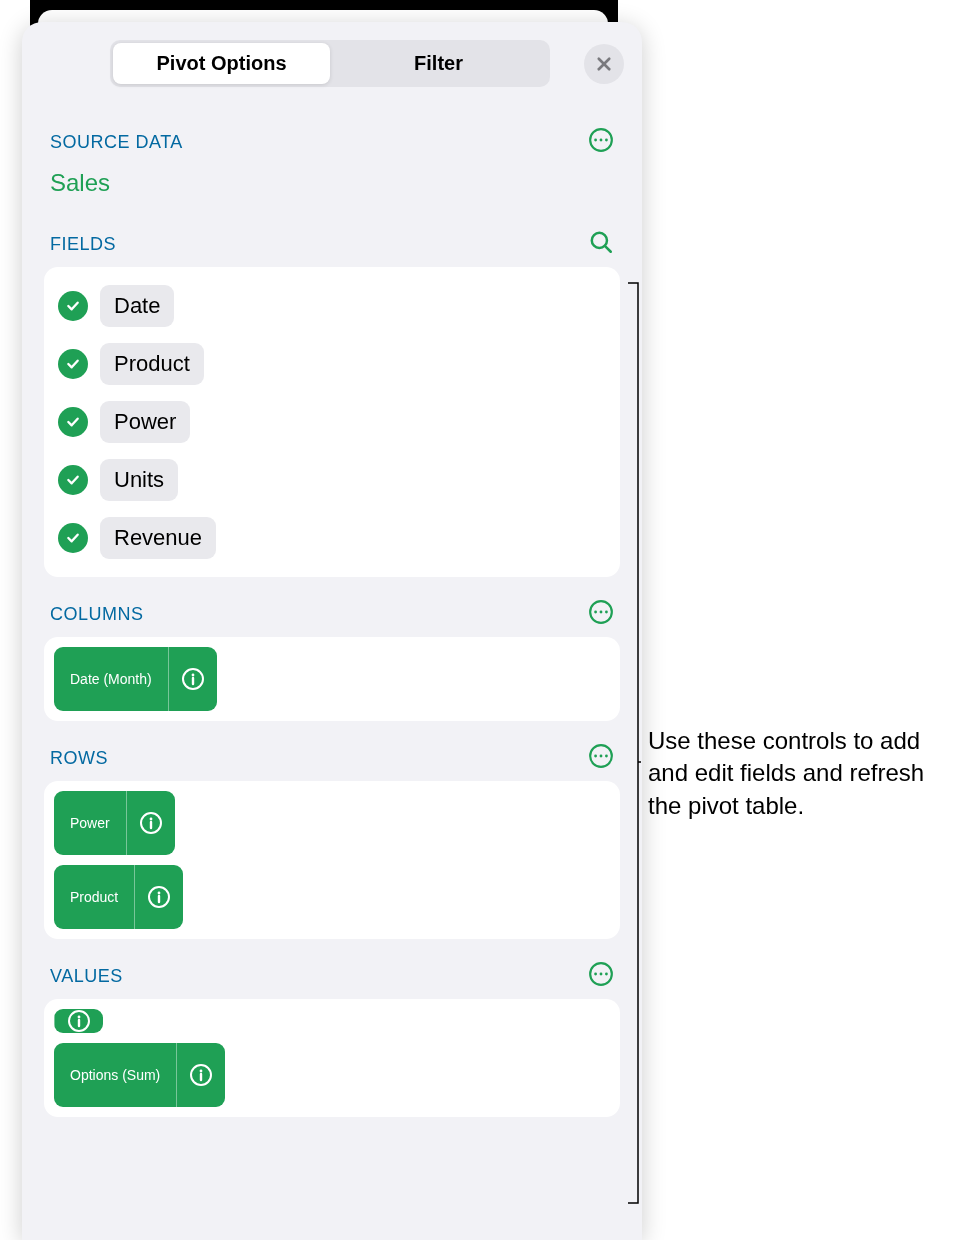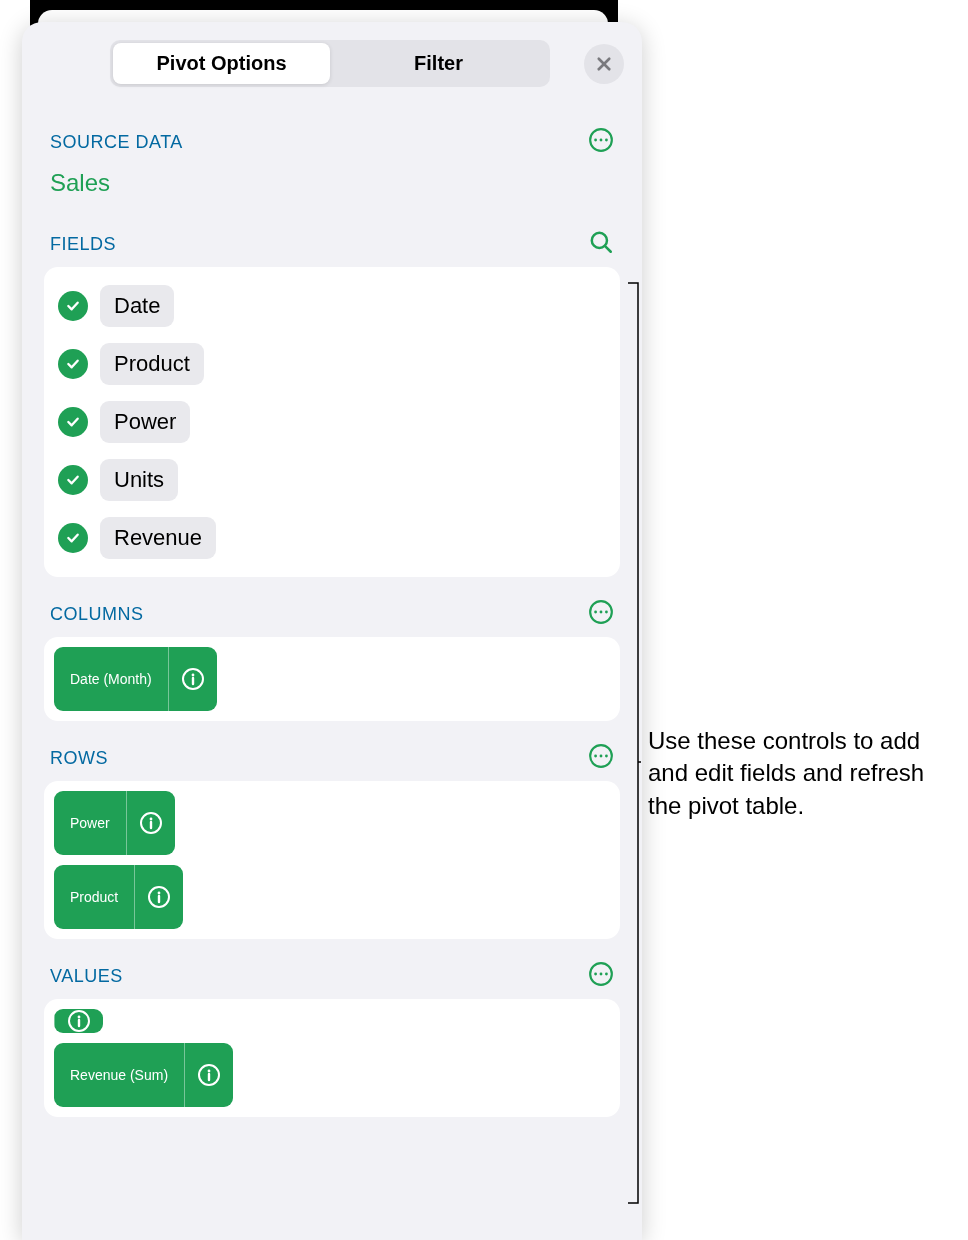--- a/index.html
+++ b/index.html
@@ -376,21 +376,21 @@
           <span class="chip-divider"></span>
           <span class="chip-info">
             <svg viewBox="0 0 24 24" fill="none" stroke="#fff" stroke-width="2">
               <circle cx="12" cy="12" r="10"></circle>
               <circle cx="12" cy="8" r="1.4" fill="#fff" stroke="none"></circle>
               <line x1="12" y1="11" x2="12" y2="17" stroke-linecap="round" stroke-width="2.4"></line>
             </svg>
           </span>
         </div>
         <div class="chip">
-          <span class="chip-label">Revenue  (Sum)</span>
+          <span class="chip-label">Options  (Sum)</span>
           <span class="chip-divider"></span>
           <span class="chip-info">
             <svg viewBox="0 0 24 24" fill="none" stroke="#fff" stroke-width="2">
               <circle cx="12" cy="12" r="10"></circle>
               <circle cx="12" cy="8" r="1.4" fill="#fff" stroke="none"></circle>
               <line x1="12" y1="11" x2="12" y2="17" stroke-linecap="round" stroke-width="2.4"></line>
             </svg>
           </span>
         </div>
       </div>

